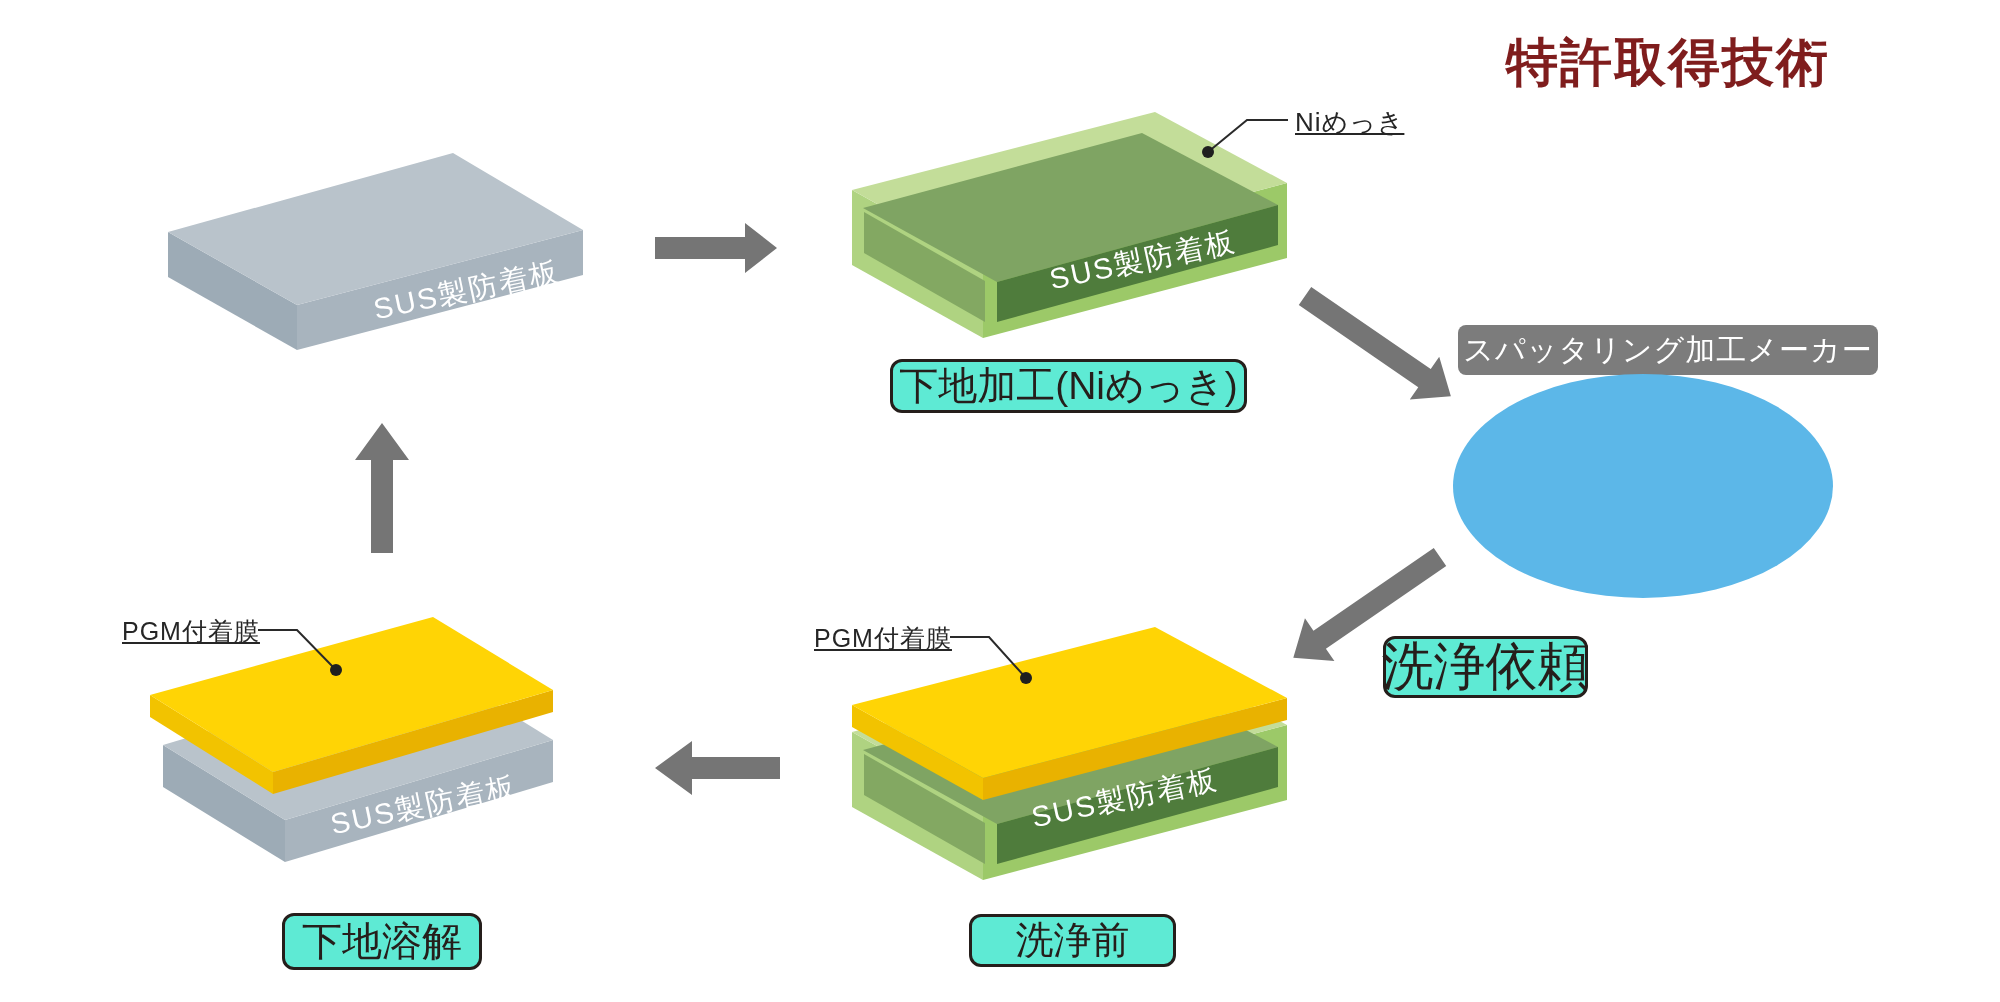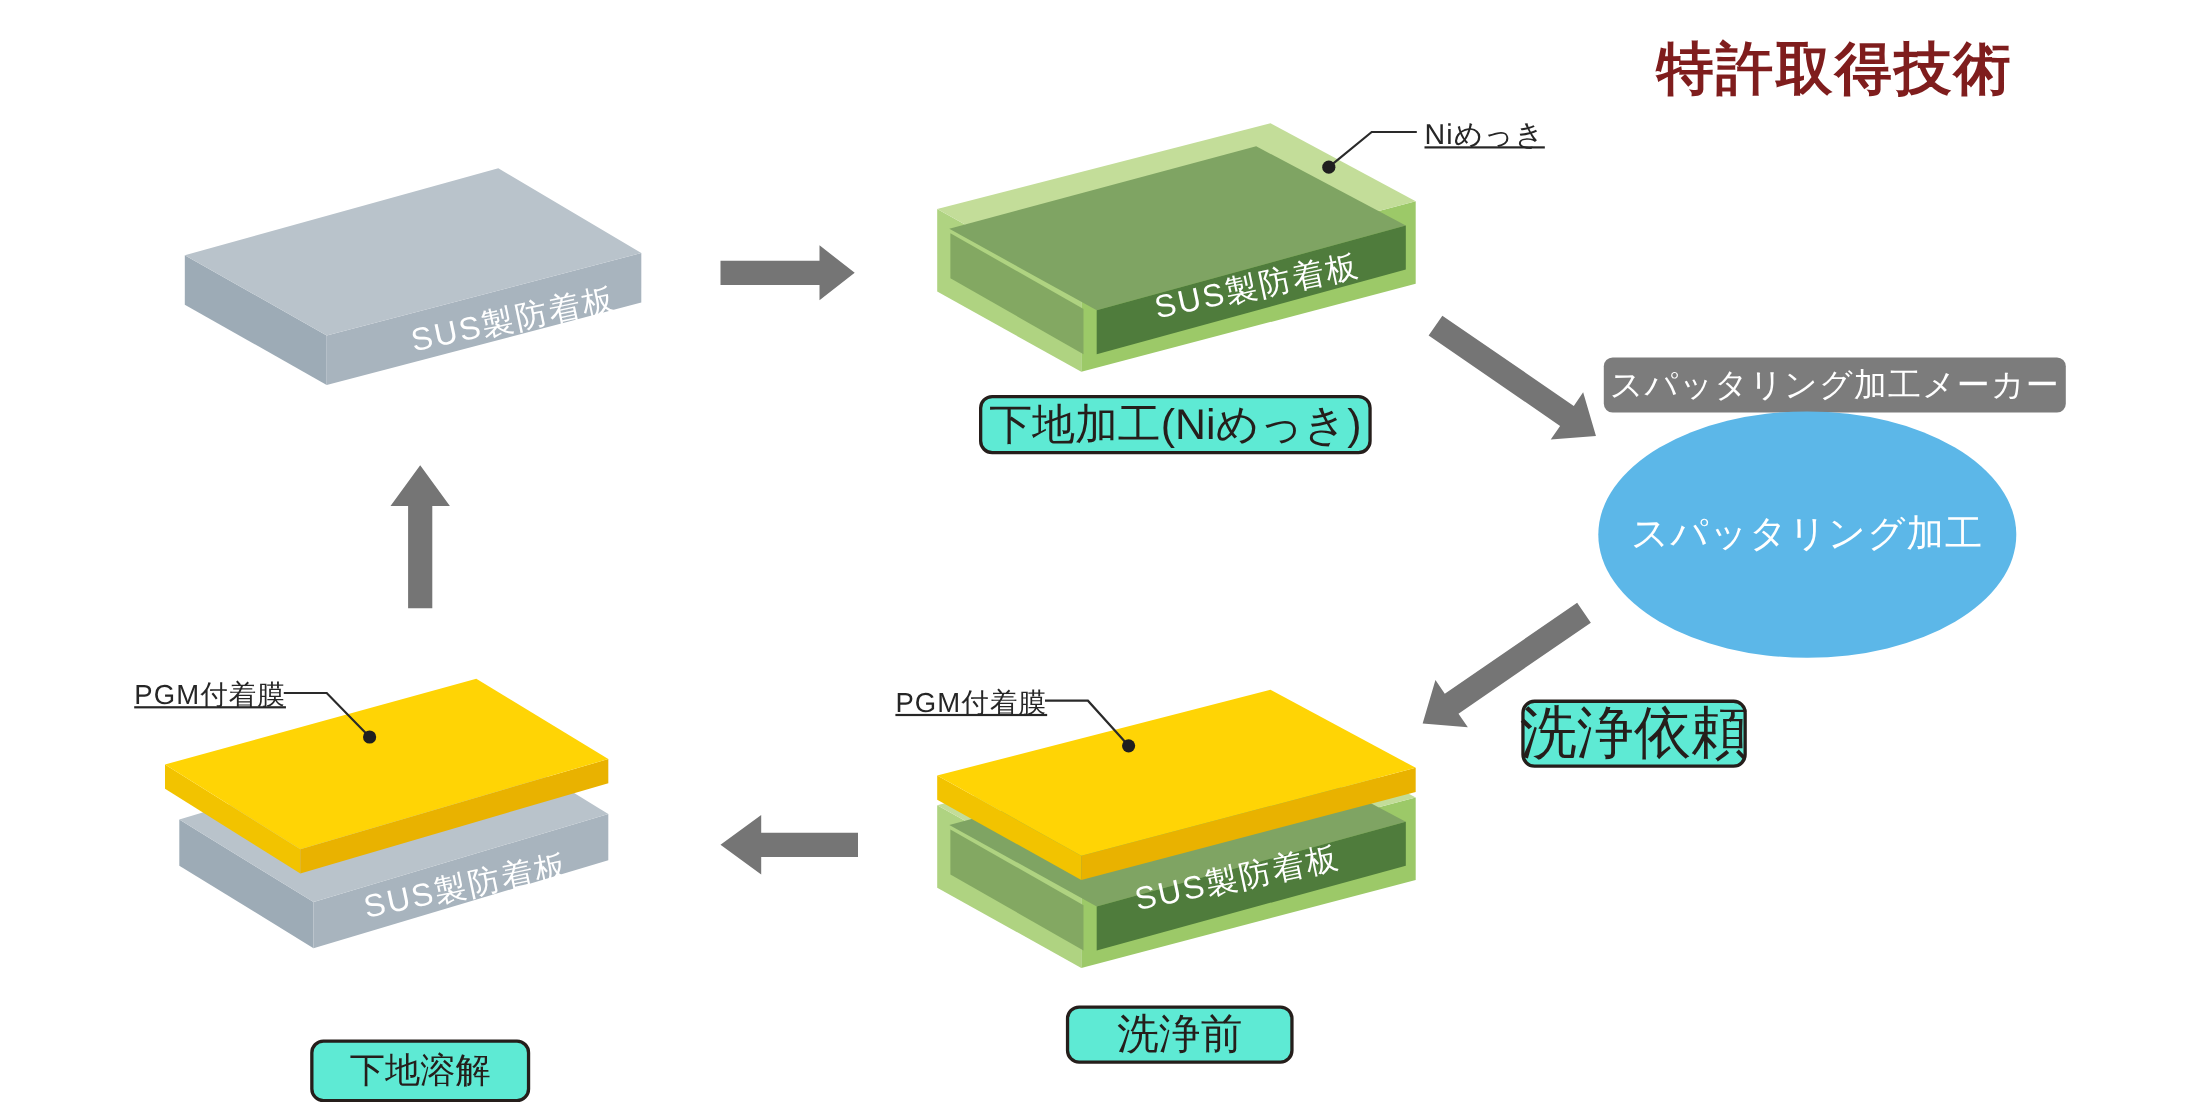--- a/index.html
+++ b/index.html
@@ -21,21 +21,21 @@
     font-size:25px;color:#262626;white-space:nowrap;letter-spacing:1px;text-decoration:underline;
   }
   .step-label{
     background:#5eead4;border:3px solid #251e1b;border-radius:12px;color:#251e1b;
     display:flex;align-items:center;justify-content:center;white-space:nowrap;
     box-sizing:border-box;
   }
   .lbl-base{left:890px;top:359px;width:357px;height:54px;font-size:39px;}
   .lbl-clean-req{left:1383px;top:636px;width:205px;height:62px;font-size:52px;}
   .lbl-before{left:969px;top:896px;width:207px;height:53px;font-size:38px;margin-top:18px;}
-  .lbl-dissolve{left:282px;top:945px;width:200px;height:57px;font-size:32px;}
+  .lbl-dissolve{left:282px;top:913px;width:200px;height:57px;font-size:40px;}
   .maker-tag{
     left:1458px;top:309px;width:420px;height:50px;background:#7c7c7c;color:#ffffff;
     border-radius:8px;display:flex;align-items:center;justify-content:center;
     font-size:30px;letter-spacing:1px;white-space:nowrap;box-sizing:border-box;margin-top:16px;
   }
   .sputter-ellipse{
     left:1453px;top:374px;width:380px;height:224px;background:#5cb7e8;border-radius:50%;
     color:#ffffff;display:flex;flex-direction:column;align-items:center;justify-content:center;
     font-size:34px;line-height:1.4;letter-spacing:1px;text-align:center;
   }
@@ -123,14 +123,13 @@
 <div class="abs callout-text" style="left:122px;top:615px;">PGM付着膜</div>
 
 <div class="abs step-label lbl-base">下地加工(Niめっき)</div>
 <div class="abs step-label lbl-clean-req">洗浄依頼</div>
 <div class="abs step-label lbl-before">洗浄前</div>
 <div class="abs step-label lbl-dissolve">下地溶解</div>
 
 <div class="abs maker-tag">スパッタリング加工メーカー</div>
 
 <div class="abs sputter-ellipse">
-  <span>スパッタリング加工</span>
 </div>
 
 </body></html>

